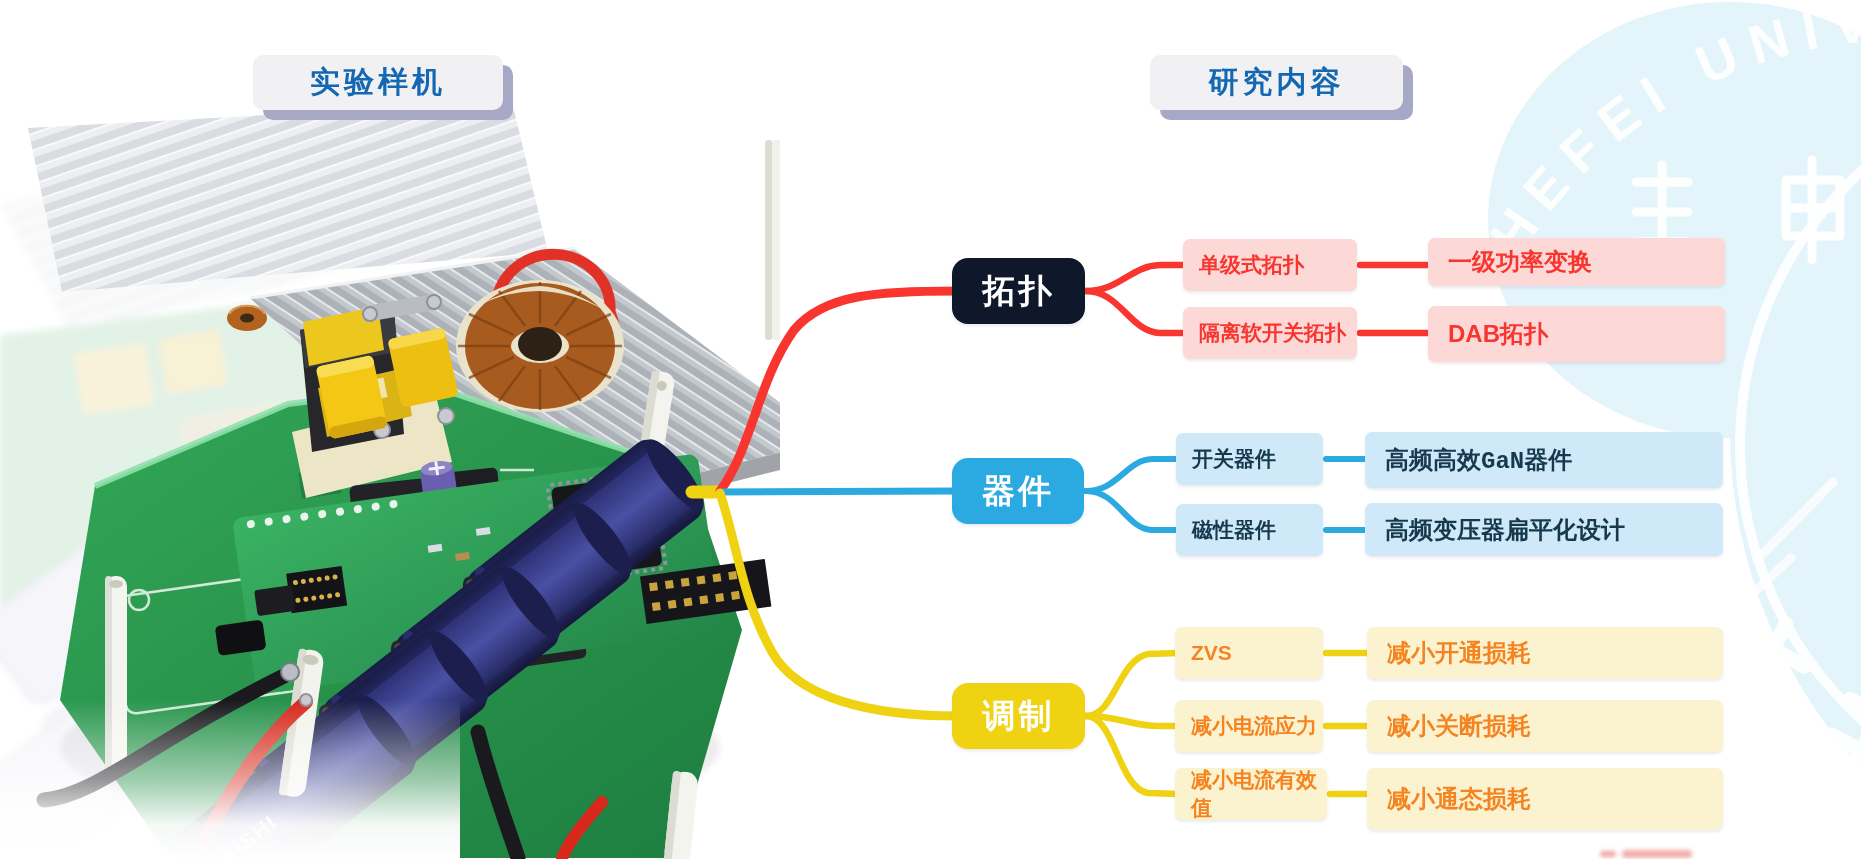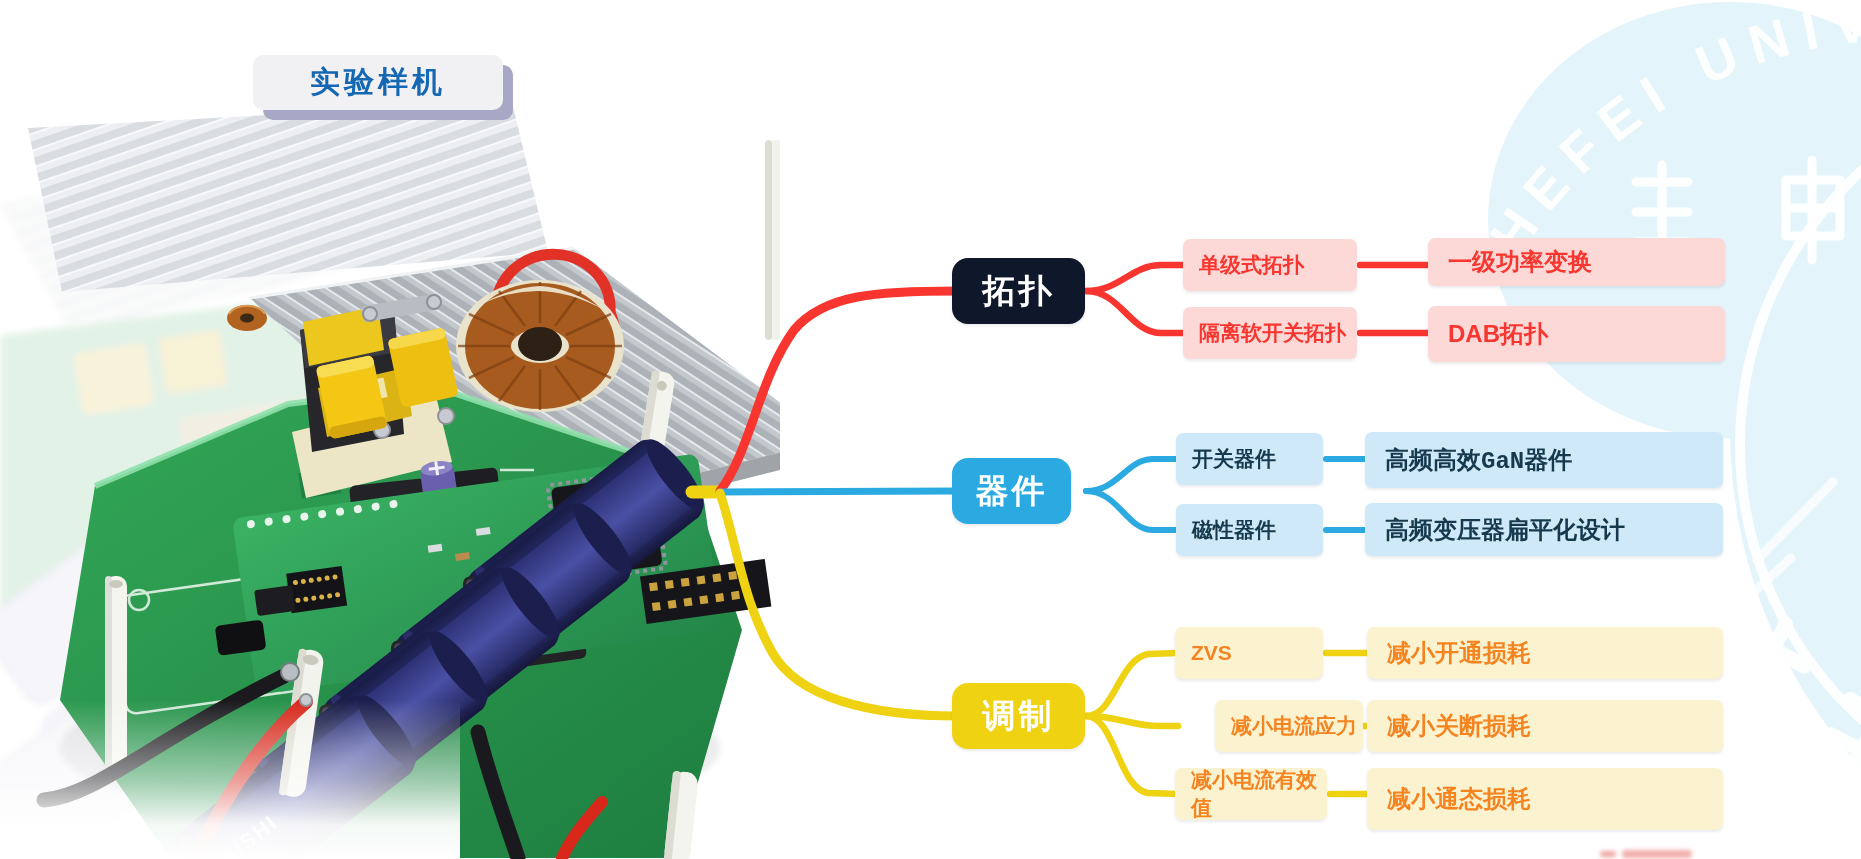--- a/index.html
+++ b/index.html
@@ -368,36 +368,37 @@
         <path d="M1086,716 C1120,716 1130,726 1160,726 L1178,726"></path>
         <path d="M1086,716 C1115,716 1118,788 1148,793 L1178,794"></path>
         <path d="M1326,653 L1370,653"></path>
         <path d="M1326,726 L1370,726"></path>
         <path d="M1330,794 L1370,794"></path>
       </g>
     </g>
   </svg>
 
   <div class="hdr" style="left:253px;top:55px;width:250px;height:55px;">实验样机</div>
+  <div class="hdr" style="left:1150px;top:55px;width:253px;height:55px;">研究内容</div>
 
   <div class="node parent redp" style="left:952px;top:258px;width:133px;height:66px;">拓扑</div>
   <div class="node l2 red" style="left:1183px;top:239px;width:174px;height:52px;">单级式拓扑</div>
   <div class="node l2 red" style="left:1183px;top:307px;width:174px;height:52px;">隔离软开关拓扑</div>
   <div class="node l3 red" style="left:1428px;top:238px;width:297px;height:48px;">一级功率变换</div>
   <div class="node l3 red" style="left:1428px;top:306px;width:297px;height:56px;">DAB拓扑</div>
 
-  <div class="node parent bluep" style="left:952px;top:458px;width:119px;height:66px;">器件</div>
+  <div class="node parent bluep" style="left:952px;top:458px;width:132px;height:66px;">器件</div>
   <div class="node l2 blue" style="left:1176px;top:433px;width:147px;height:52px;">开关器件</div>
   <div class="node l2 blue" style="left:1176px;top:504px;width:147px;height:52px;">磁性器件</div>
   <div class="node l3 blue" style="left:1365px;top:432px;width:358px;height:56px;">高频高效GaN器件</div>
   <div class="node l3 blue" style="left:1365px;top:503px;width:358px;height:53px;">高频变压器扁平化设计</div>
 
   <div class="node parent yellowp" style="left:952px;top:683px;width:133px;height:66px;">调制</div>
   <div class="node l2 yellow" style="left:1175px;top:627px;width:148px;height:52px;">ZVS</div>
-  <div class="node l2 yellow" style="left:1175px;top:700px;width:148px;height:52px;margin-left:40px;">减小电流应力</div>
+  <div class="node l2 yellow" style="left:1175px;top:700px;width:148px;height:52px;">减小电流应力</div>
   <div class="node l2 yellow" style="left:1175px;top:768px;width:152px;height:52px;">减小电流有效值</div>
   <div class="node l3 yellow" style="left:1367px;top:627px;width:356px;height:52px;">减小开通损耗</div>
   <div class="node l3 yellow" style="left:1367px;top:700px;width:356px;height:52px;">减小关断损耗</div>
   <div class="node l3 yellow" style="left:1367px;top:768px;width:356px;height:62px;">减小通态损耗</div>
 
   <div class="smudge" style="left:1600px;top:851px;width:16px;height:6px;opacity:.5;"></div>
   <div class="smudge" style="left:1622px;top:850px;width:70px;height:8px;opacity:.45;"></div>
 
 </div>
 

